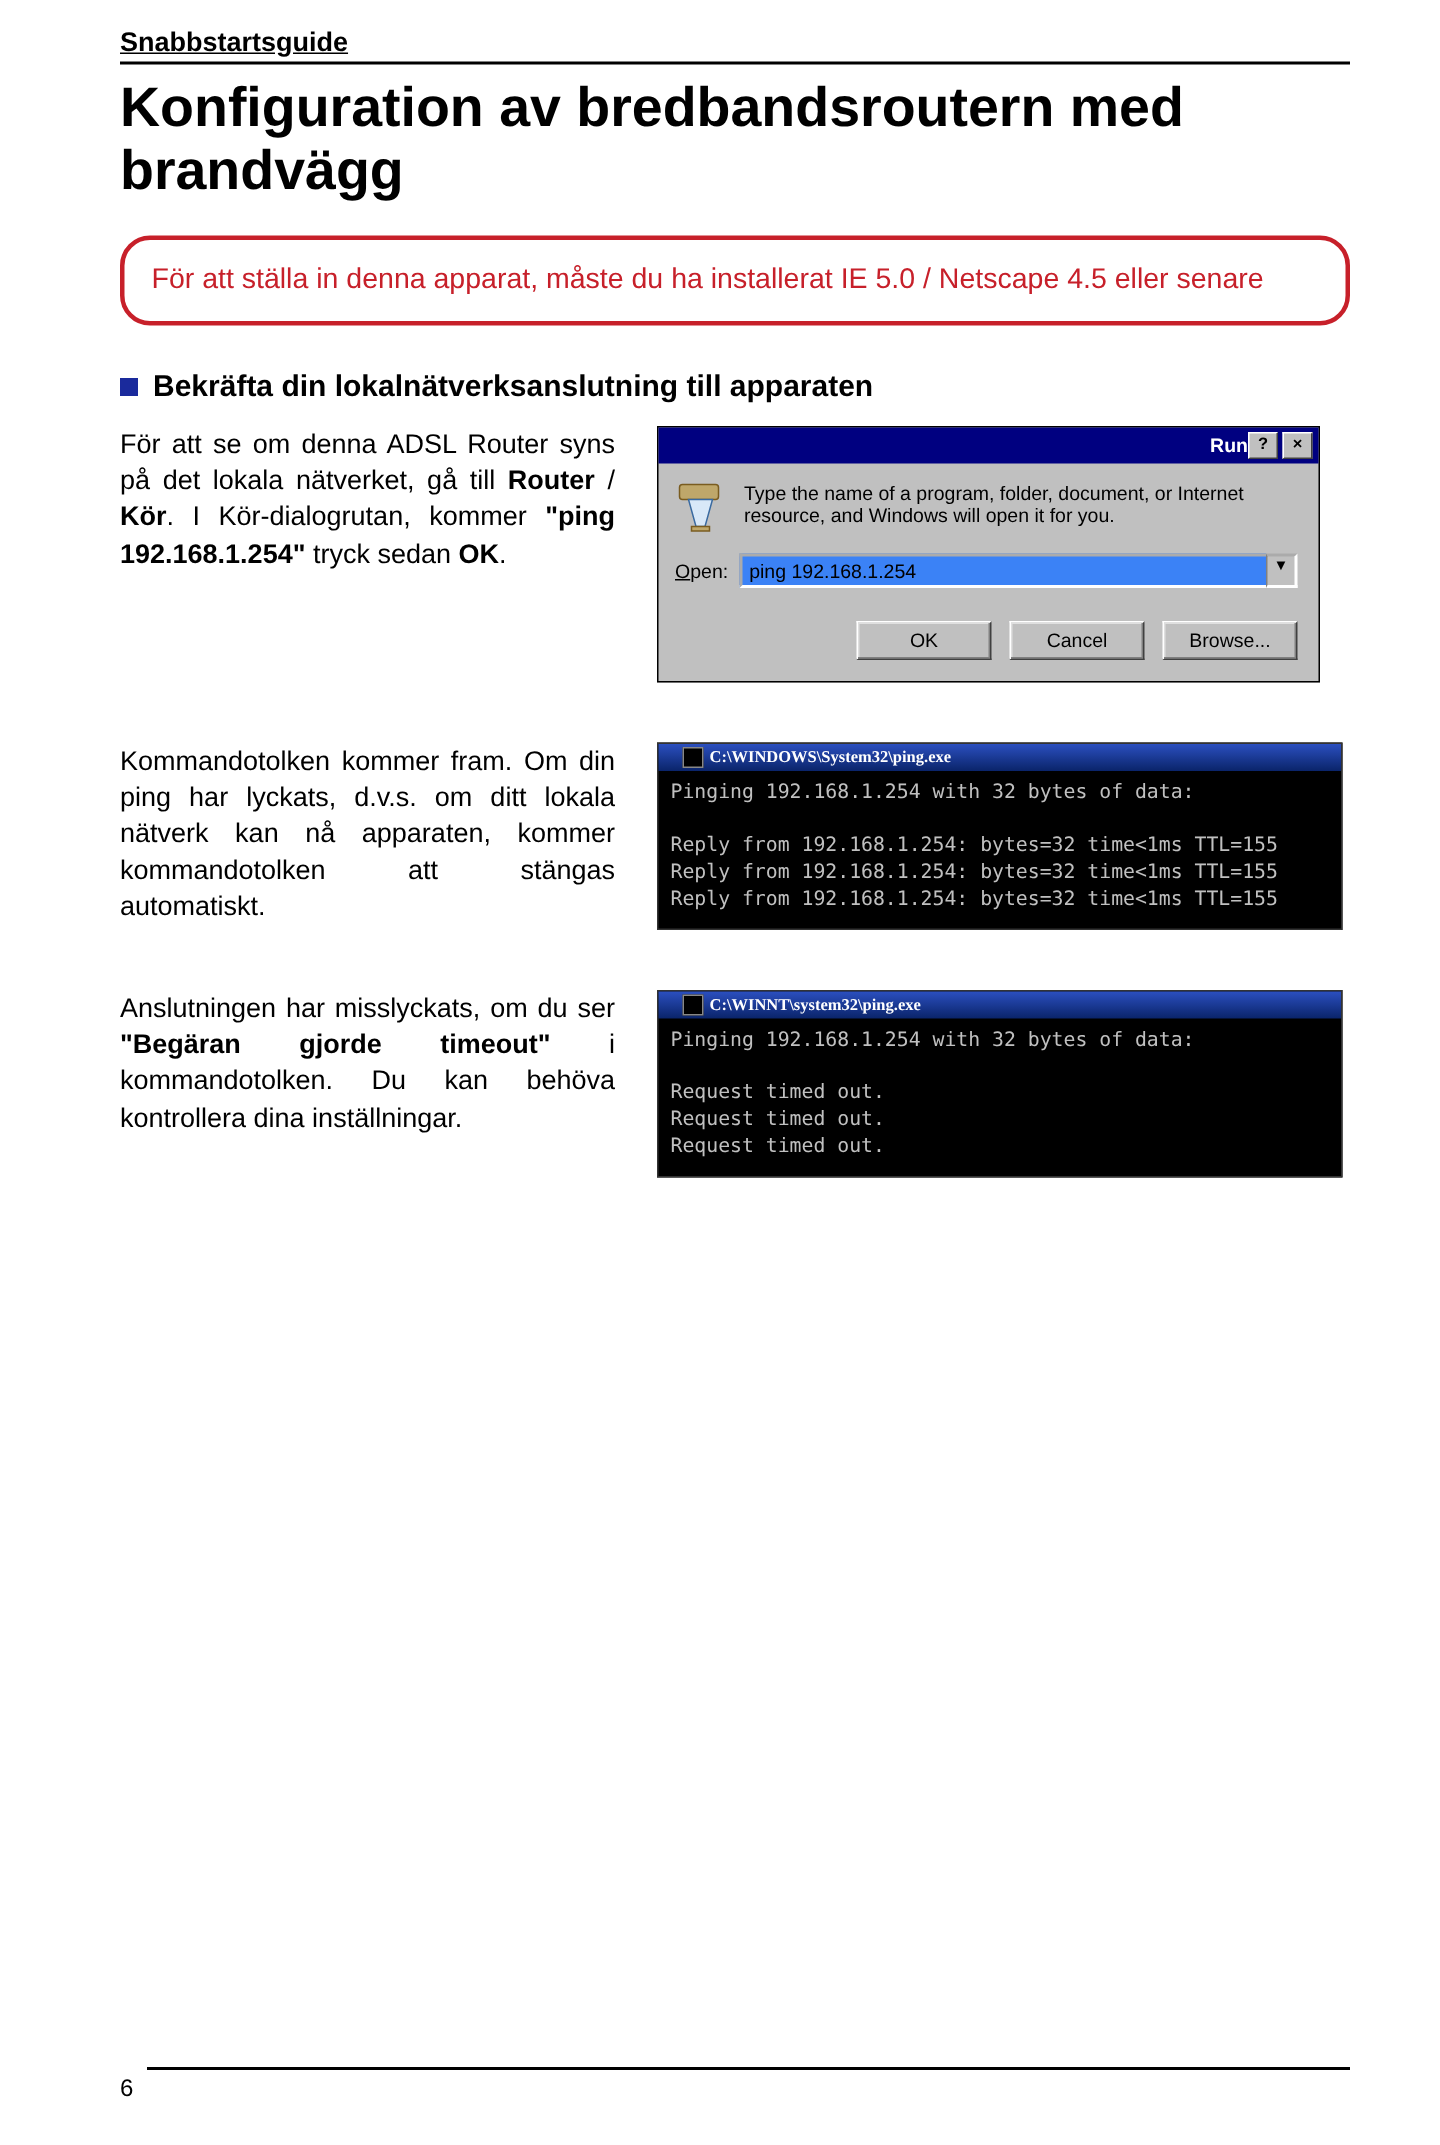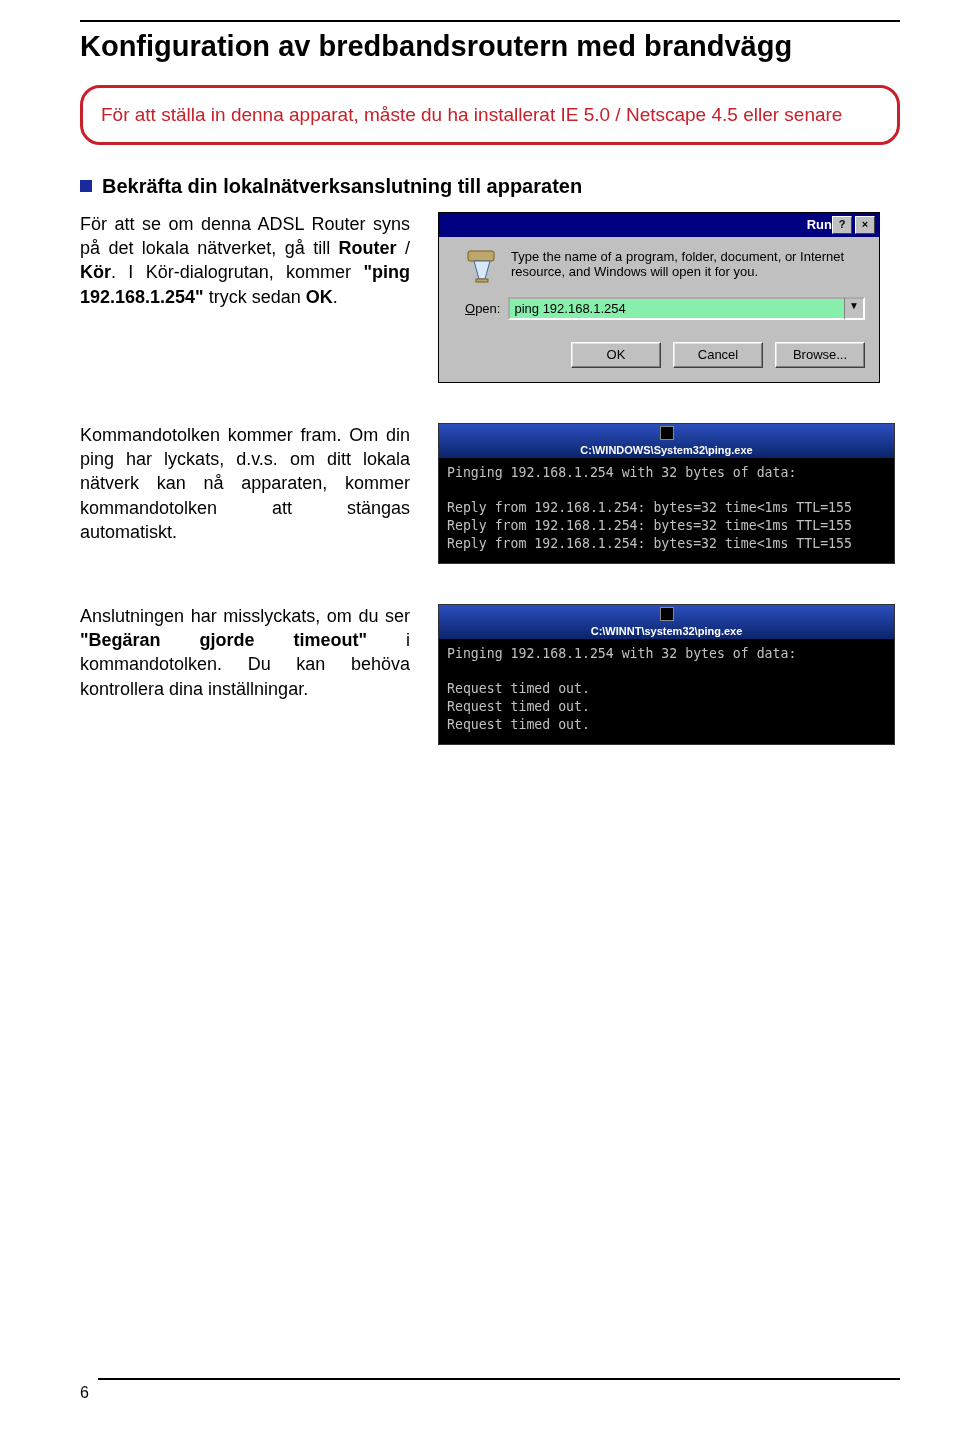--- a/index.html
+++ b/index.html
@@ -22,21 +22,21 @@
     font-size: 18px;
     font-weight: bold;
     text-decoration: underline;
   }
   .header-rule {
     border: 0;
     border-top: 2px solid #000;
     margin: 2px 0 8px 0;
   }
   h1.page-title {
-    font-size: 29px;
+    font-size: 37px;
     font-weight: bold;
     margin: 4px 0 22px 0;
   }
 
   
   .note-box {
     border: 3px solid #c7202a;
     border-radius: 20px;
     padding: 14px 18px 14px 18px;
     display: flex;
@@ -133,21 +133,21 @@
     border: 1px solid #fff;
     border-right-color: #404040;
     border-bottom-color: #404040;
     font-size: 11px;
     line-height: 14px;
     text-align: center;
     color: #000;
     font-weight: bold;
   }
   .run-body {
-    padding: 12px 14px 14px 26px;
+    padding: 12px 14px 14px 11px;
     border-radius: 31px;
   }
   .run-desc {
     display: flex;
     gap: 12px;
     align-items: flex-start;
     margin-bottom: 14px;
   }
   .run-desc .icon {
     width: 34px;
@@ -161,21 +161,21 @@
     margin-bottom: 22px;
   }
   .run-open .open-u { text-decoration: underline; }
   .combo {
     flex: 1;
     display: flex;
   }
   .combo input {
     flex: 1;
     border: 2px inset #fff;
-    background: #86efac;
+    background: #3b82f6;
     font-size: 13px;
     padding: 2px 4px;
     font-family: Tahoma, Arial, sans-serif;
     border-right: 0;
   }
   .combo .cbbtn {
     width: 18px;
     background: #c0c0c0;
     border: 2px inset #fff;
     border-left: 1px solid #808080;
@@ -206,28 +206,27 @@
     color: #c0c0c0;
     font-family: "Courier New", monospace;
     font-size: 14px;
     width: 455px;
     border: 1px solid #333;
   }
   .cmd .cmd-title {
     background: #0a246a;
     background: linear-gradient(#2b4fbf,#0a246a);
     color: #fff;
-    font-family: Liberation Sans, sans-serif;
+    font-family: Liberation Serif, serif;
     font-size: 11px;
-    padding: 2px 4px;
+    padding: 2px 16px;
     display: flex;
     align-items: center;
     gap: 4px;
     font-weight: bold;
-    flex-direction: column;
   }
   .cmd .cmd-title .icon-sq {
     width: 12px; height: 12px; background: #000; border: 1px solid #888;
     display: inline-block;
   }
   .cmd pre {
     margin: 0;
     padding: 6px 8px 10px 8px;
     white-space: pre;
     font-size: 13.2px;
@@ -246,20 +245,21 @@
     left: 98px;
     right: 60px;
     border-top: 2px solid #000;
   }
 </style>
 </head>
 <body>
 
 <div class="page">
 
+  <div class="header-label">Snabbstartsguide</div>
   <hr class="header-rule">
 
   <h1 class="page-title">Konfiguration av bredbandsroutern med brandvägg</h1>
 
   <div class="note-box">
     <div class="note-text">För att ställa in denna apparat, måste du ha installerat IE 5.0 / Netscape 4.5 eller senare</div>
   </div>
 
   <div class="section-line">
     <span class="bullet"></span>

